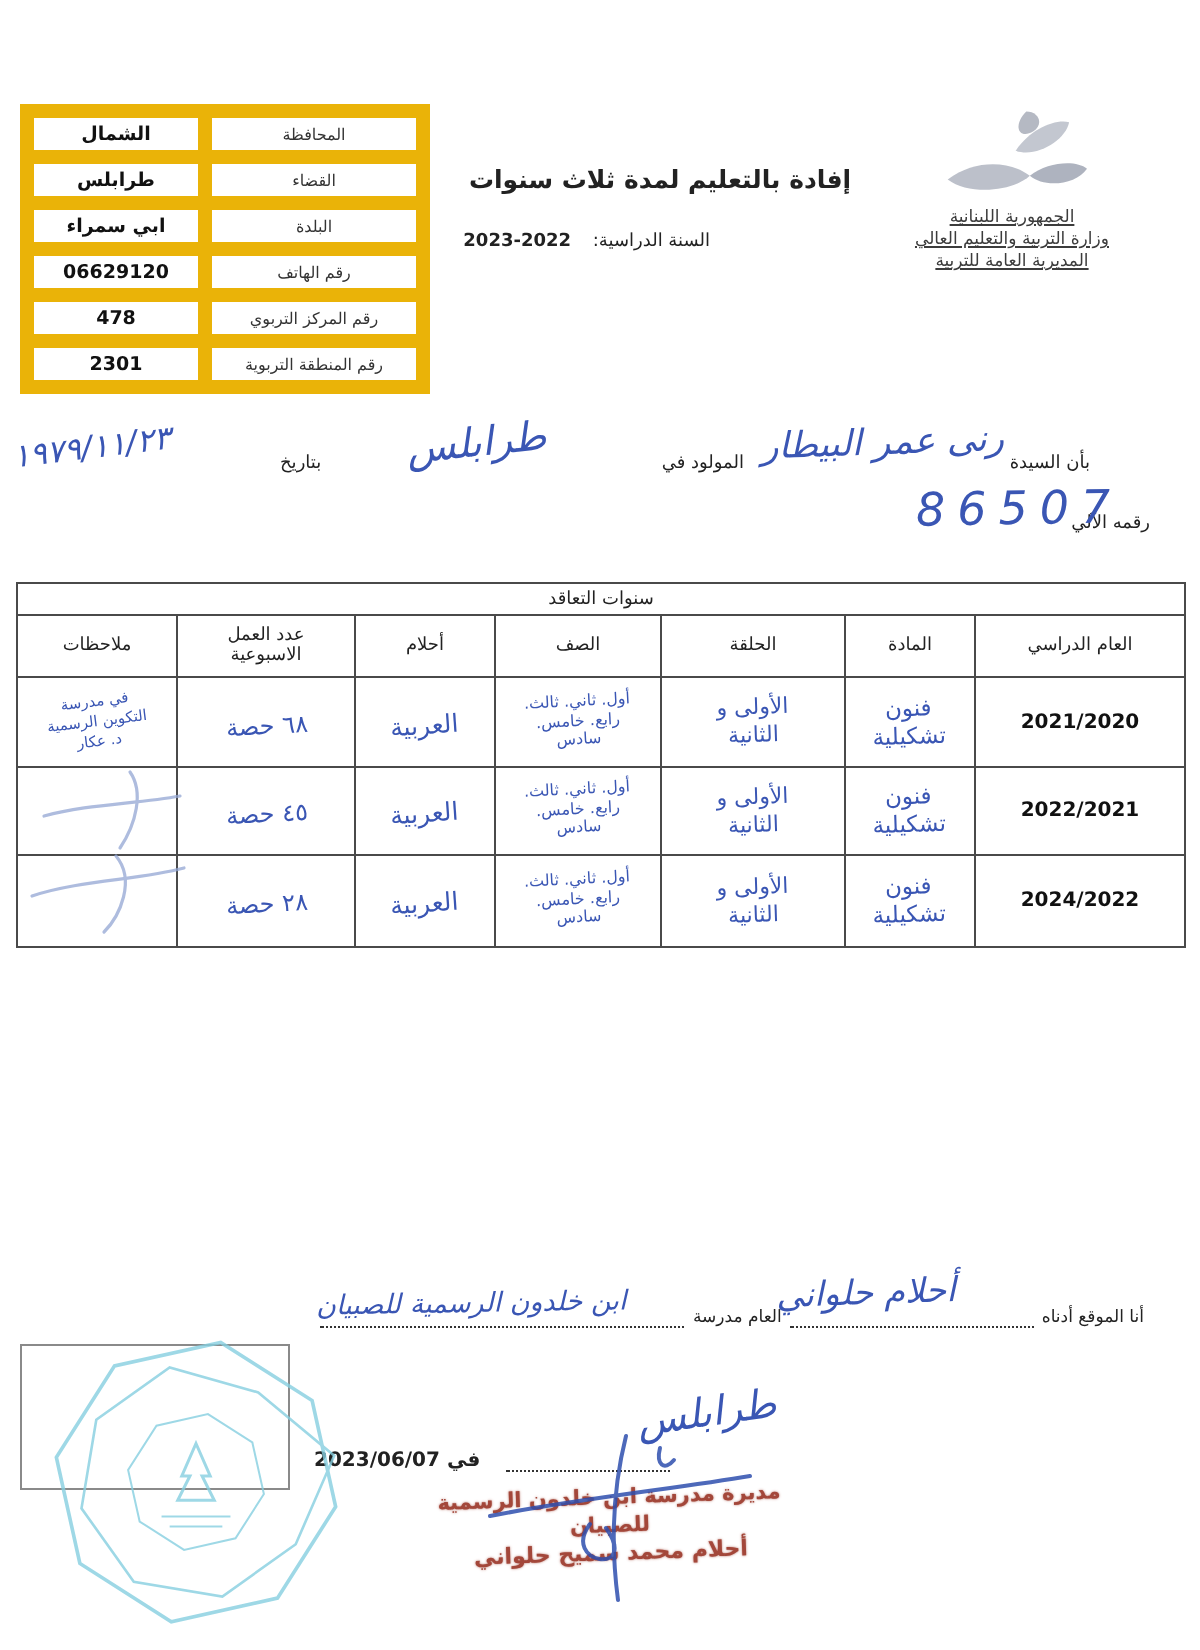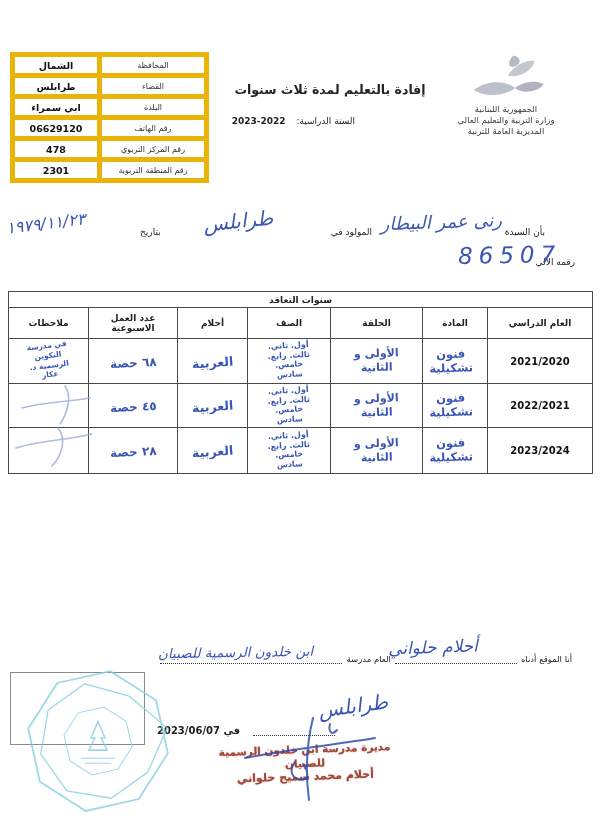--- a/index.html
+++ b/index.html
@@ -4,28 +4,28 @@
 <style>
   html,body{margin:0;padding:0;background:#ffffff;}
   #paper{position:relative;width:600px;height:825px;background:#ffffff;overflow:hidden;
          font-family:"DejaVu Sans",sans-serif;color:#1e1e1e;direction:rtl;}
   .abs{position:absolute;}
   .printed{color:#222;}
   .hw{color:#3a56b4;font-style:italic;white-space:nowrap;}
   .ltr{direction:ltr;unicode-bidi:isolate;}
   
   table.info{border-collapse:collapse;direction:rtl;}
-  table.info td{border:5px solid #eab308;height:16px;padding:0 3px;vertical-align:middle;}
+  table.info td{border:7px solid #eab308;height:16px;padding:0 3px;vertical-align:middle;}
   table.info td.lbl{width:96px;font-size:8px;text-align:center;color:#333;}
   table.info td.val{width:76px;font-size:9.5px;font-weight:bold;text-align:center;color:#111;}
   
-  .ministry{font-size:8.5px;line-height:1.3;text-align:center;color:#3c3c3c;}
+  .ministry{font-size:8.5px;line-height:1.3;text-align:center;color:#3c3c3c;text-decoration:underline;}
   
   table.contract{border-collapse:collapse;table-layout:fixed;width:584px;direction:rtl;}
-  table.contract th, table.contract td{border:1px solid #4a4a4a;padding:1px 14px;text-align:center;vertical-align:middle;font-weight:bold;}
+  table.contract th, table.contract td{border:1px solid #4a4a4a;padding:1px 14px;text-align:center;vertical-align:middle;}
   .t-title{font-size:9px;font-weight:normal;height:13px;color:#222;}
   .t-head{font-size:9px;font-weight:normal;height:28px;color:#222;}
   .t-year{font-size:10px;font-weight:bold;color:#111;}
   td.hwcell{color:#3a56b4;}
   .hw-sub{font-size:11.5px;display:inline-block;transform:rotate(-2deg);}
   .hw-cyc{font-size:11px;display:inline-block;transform:rotate(-2deg);line-height:1.25;}
   .hw-grade{font-size:8px;display:inline-block;transform:rotate(-3deg);line-height:1.2;white-space:normal;}
   .hw-lang{font-size:12.5px;display:inline-block;transform:rotate(-4deg);}
   .hw-week{font-size:12px;display:inline-block;transform:rotate(-3deg);}
   .hw-note{font-size:7.5px;display:inline-block;transform:rotate(-7deg);line-height:1.3;white-space:normal;}
@@ -139,21 +139,21 @@
     <tr style="height:44px;">
       <td class="t-year ltr">2022/2021</td>
       <td class="hwcell"><span class="hw-sub">فنون تشكيلية</span></td>
       <td class="hwcell"><span class="hw-cyc">الأولى و الثانية</span></td>
       <td class="hwcell"><span class="hw-grade">أول. ثاني. ثالث. رابع. خامس. سادس</span></td>
       <td class="hwcell"><span class="hw-lang">العربية</span></td>
       <td class="hwcell"><span class="hw-week">٤٥ حصة</span></td>
       <td class="hwcell"></td>
     </tr>
     <tr style="height:46px;">
-      <td class="t-year ltr">2023/2024</td>
+      <td class="t-year ltr">2024/2022</td>
       <td class="hwcell"><span class="hw-sub">فنون تشكيلية</span></td>
       <td class="hwcell"><span class="hw-cyc">الأولى و الثانية</span></td>
       <td class="hwcell"><span class="hw-grade">أول. ثاني. ثالث. رابع. خامس. سادس</span></td>
       <td class="hwcell"><span class="hw-lang">العربية</span></td>
       <td class="hwcell"><span class="hw-week">٢٨ حصة</span></td>
       <td class="hwcell"></td>
     </tr>
   </tbody>
     </table>
 

